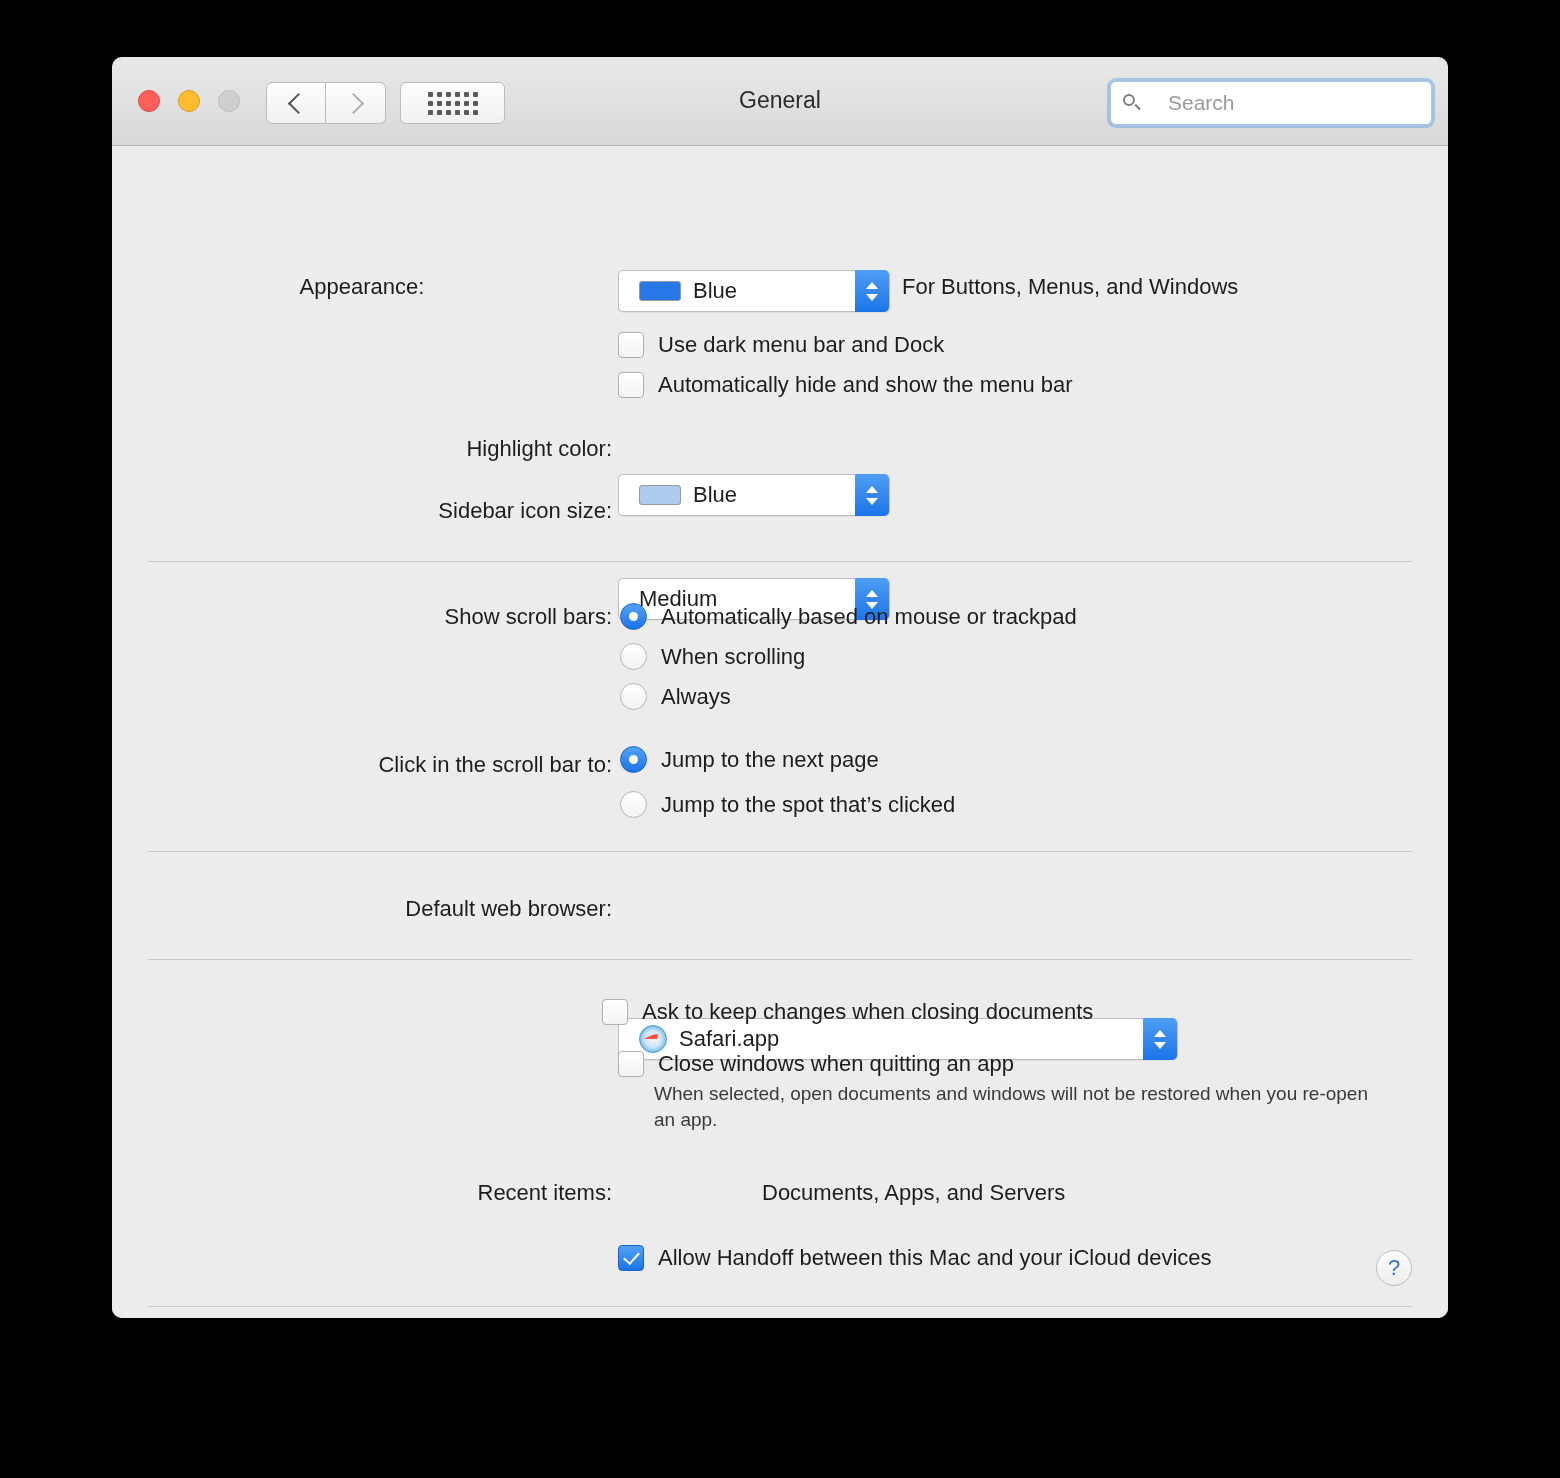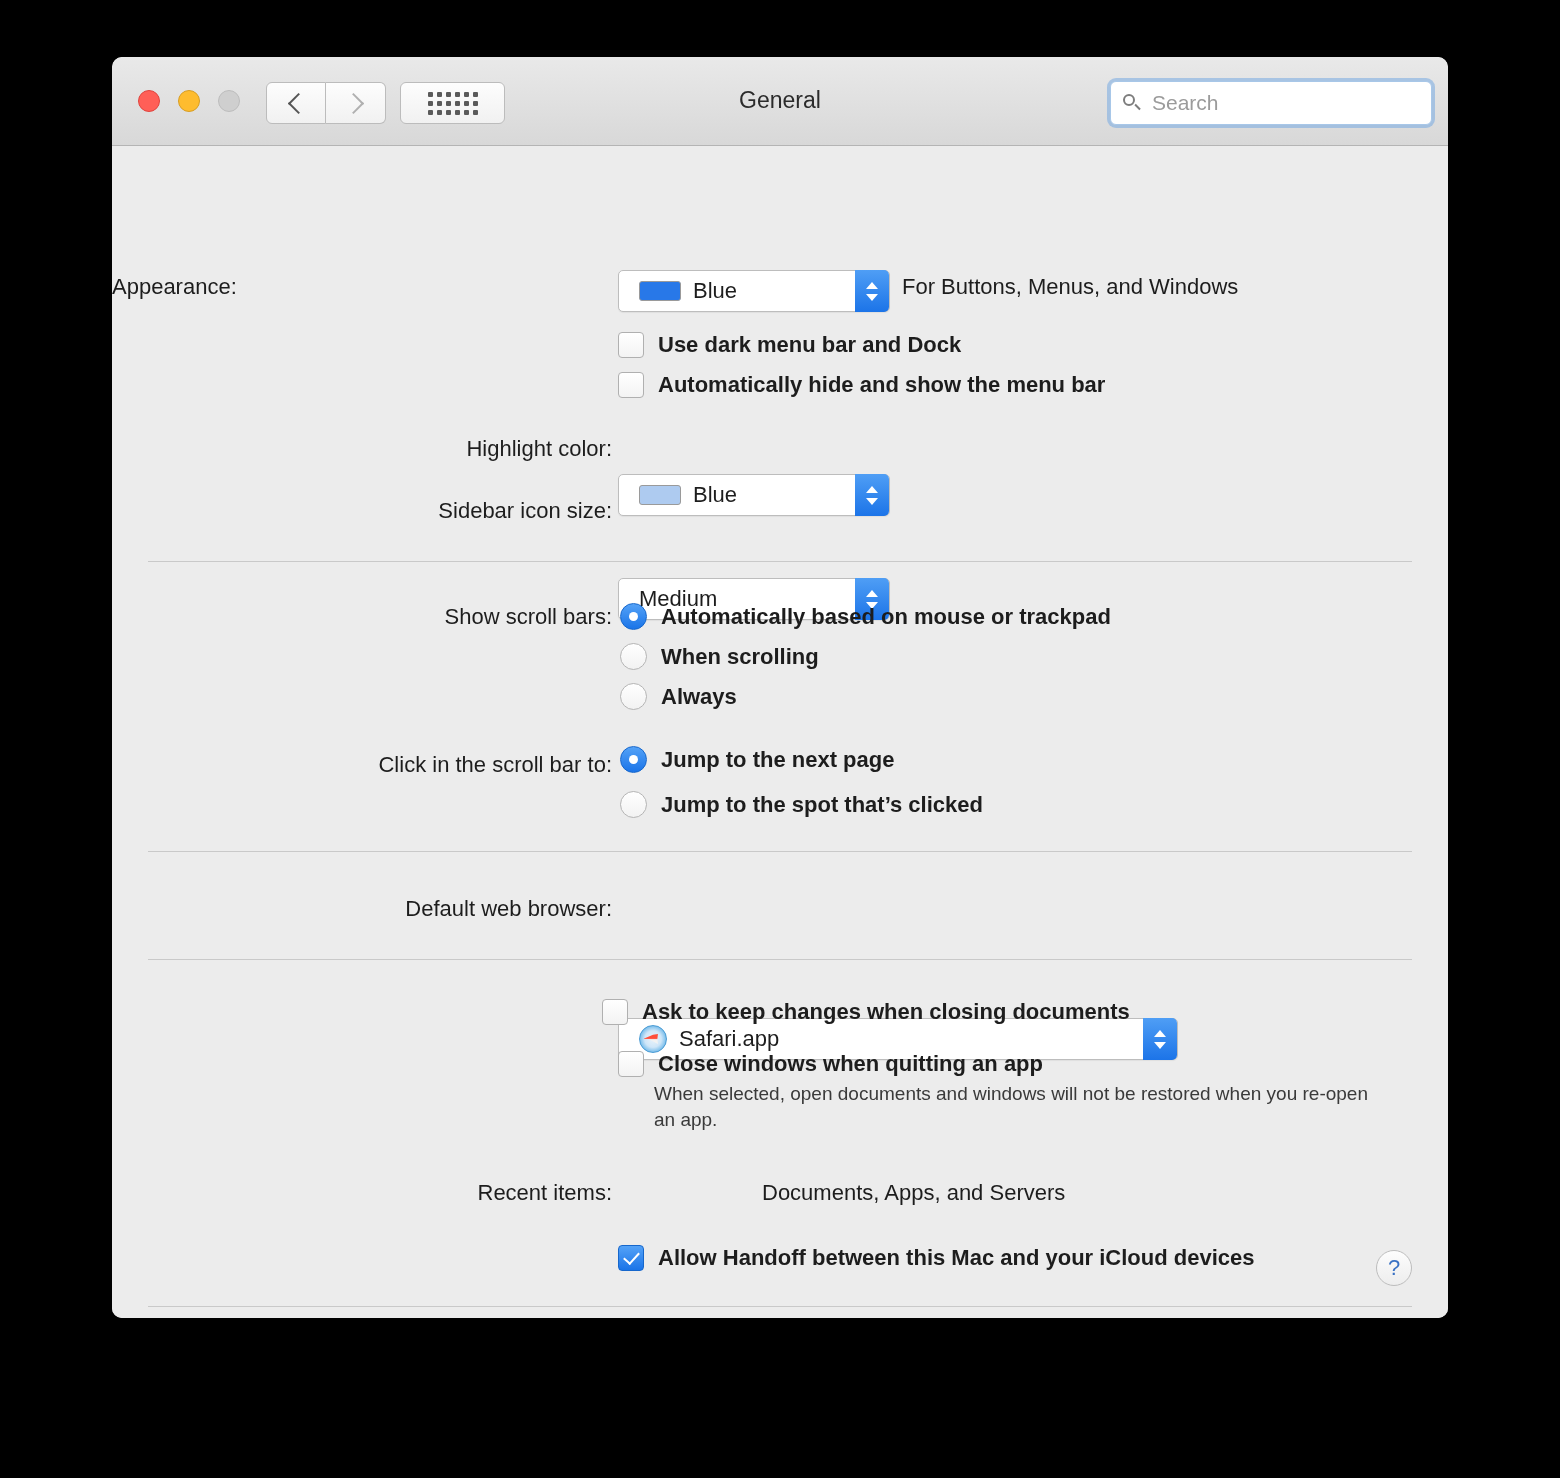--- a/index.html
+++ b/index.html
@@ -113,20 +113,21 @@
     top: 24px;
     width: 322px;
     height: 44px;
     background: #fff;
     border: 1px solid #a8c7e8;
     border-radius: 6px;
     box-shadow: 0 0 0 3px rgba(118,170,225,0.55);
     display: flex;
     align-items: center;
     box-sizing: border-box;
+    gap: 16px;
   }
   .search-icon {
     margin-left: 12px;
     margin-right: 8px;
     width: 19px; height: 19px;
     position: relative;
   }
   .search-icon::before {
     content: "";
     position: absolute;
@@ -270,21 +271,21 @@
   }
   .rb.on::after {
     content: "";
     position: absolute;
     left: 8px; top: 8px;
     width: 9px; height: 9px;
     border-radius: 50%;
     background: #fff;
   }
 
-  .opt { display: flex; align-items: center; gap: 14px; font-weight: bold; }
+  .opt { display: flex; align-items: center; gap: 14px; }
   .opt .otext { font-size: 22px; color: #1d1d1d; white-space: nowrap; }
 
   .divider {
     position: absolute;
     height: 1px;
     background: #c9c9c9;
     left: 36px;
     right: 36px;
   }
 
@@ -370,21 +371,21 @@
     <div class="win-title">General</div>
 
     <div class="searchbox">
       <span class="search-icon"></span>
       <input class="search-input" type="text" placeholder="Search" style="">
     </div>
   </div>
 
   <div class="content">
 
-    <div class="row" style="left:0; top:128px; width:500px; justify-content:flex-start;">
+    <div class="row" style="left:0; top:128px; width:500px; justify-content:center;">
       <span class="label">Appearance:</span>
     </div>
     <div class="popup" style="left:506px; top:124px; width:272px;">
       <span class="swatch" style="background:#2878e8;"></span>
       <span class="ptext">Blue</span>
       <span class="stepper">
         <span class="tri up"></span>
           <span class="tri down"></span>
       </span>
     </div>

